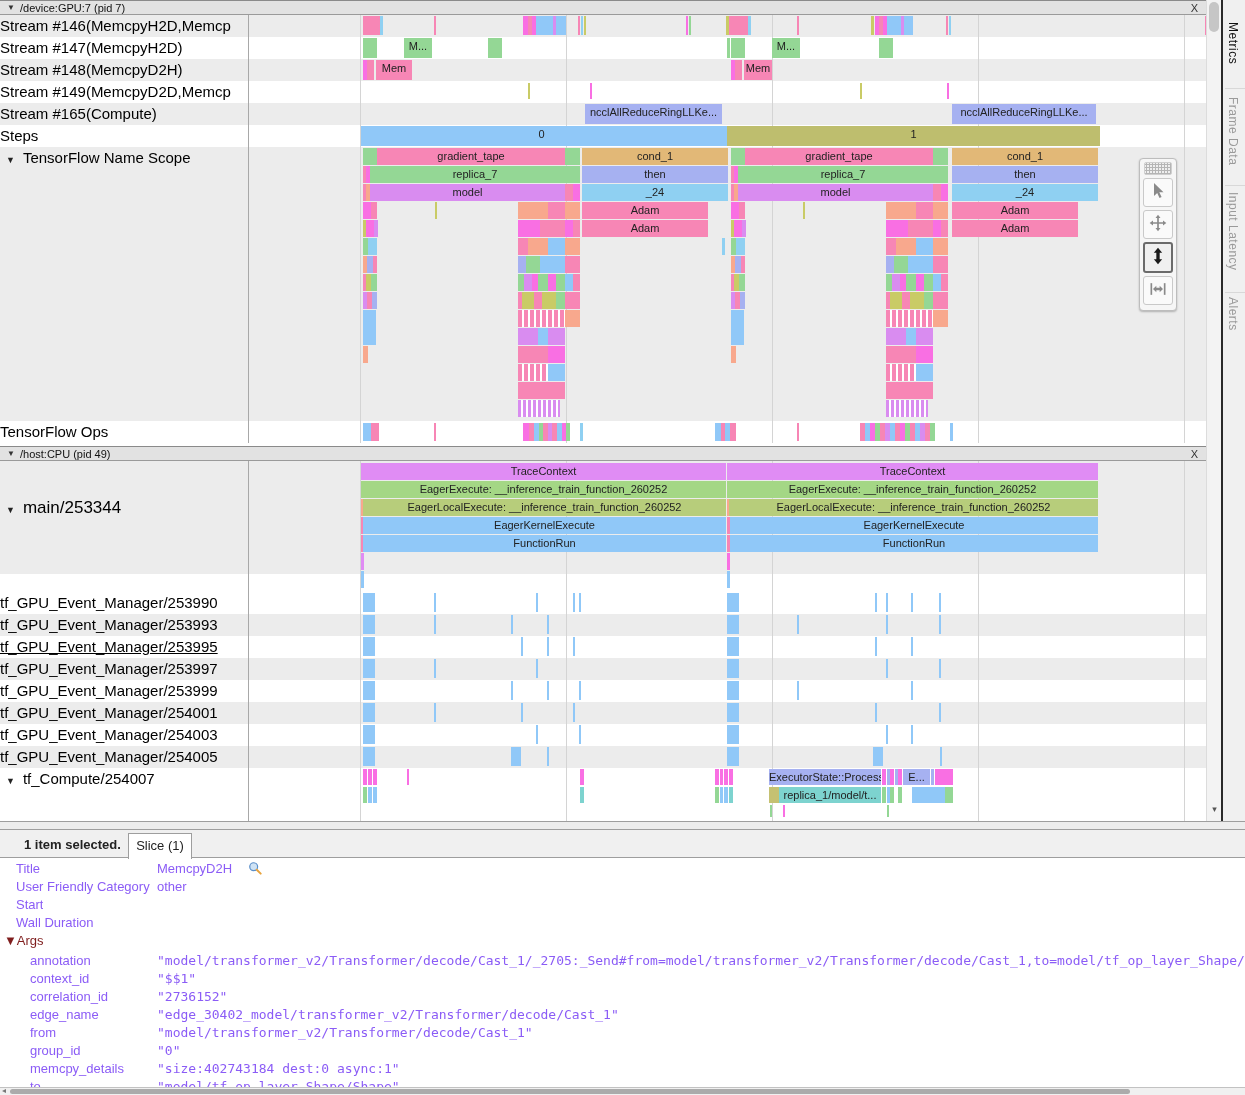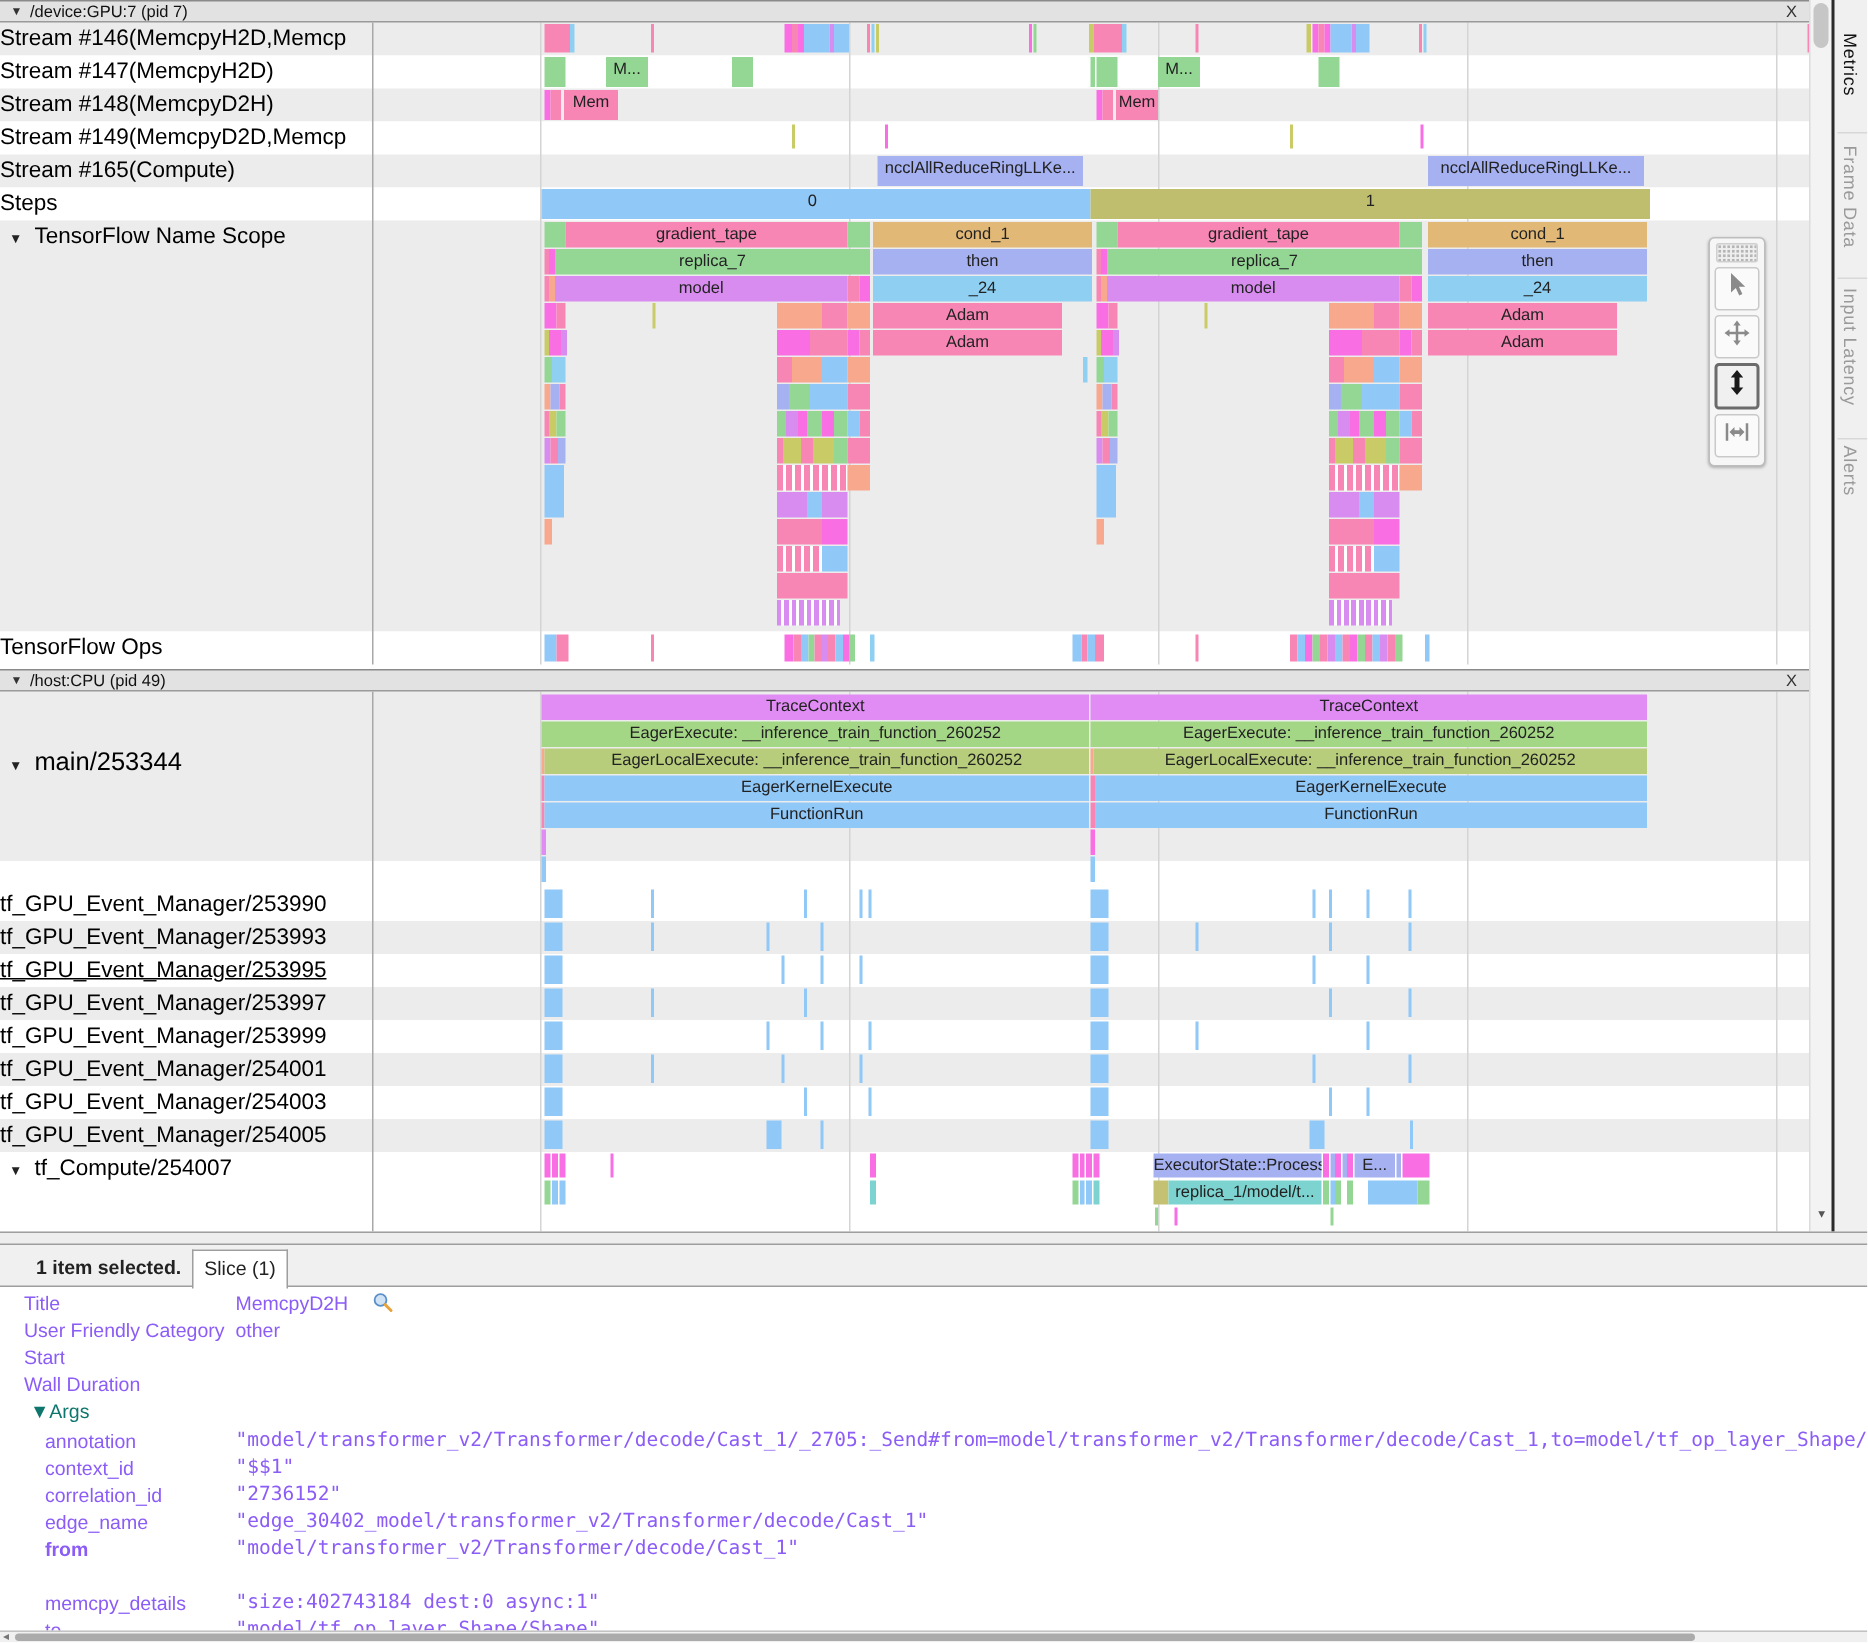--- a/index.html
+++ b/index.html
@@ -47,21 +47,21 @@
     border-bottom:1px solid #9e9e9e;box-sizing:border-box;}
   #selcount{position:absolute;left:24px;top:7px;font-size:13px;font-weight:bold;color:#222;}
   #slicetab{position:absolute;left:128px;top:3px;width:64px;height:26px;background:#fff;
     border:1px solid #9e9e9e;border-bottom:none;box-sizing:border-box;text-align:center;
     font-size:13px;line-height:24px;color:#222;z-index:3;}
   #details{position:absolute;left:0;top:858px;width:1245px;height:230px;background:#fff;overflow:hidden;}
   .frow{position:absolute;height:18px;font-size:13px;color:#8b5cf6;white-space:nowrap;}
   .flabel{position:absolute;overflow:hidden;}
   .fvalue{position:absolute;left:157px;right:0;overflow:hidden;}
   .fvalue.mono{font-family:"DejaVu Sans Mono","Liberation Mono",monospace;font-size:13px;}
-  #argshdr{position:absolute;left:20px;font-size:13px;color:#0f766e;}
+  #argshdr{position:absolute;left:4px;font-size:13px;color:#7f1d1d;}
   #magicon{position:absolute;left:248px;top:3px;}
   
   #hscroll{position:absolute;left:0;top:1087px;width:1245px;height:8px;background:#f0f0f0;border-top:1px solid #c2c2c2;box-sizing:border-box;}
   #hscroll .thumb{position:absolute;left:10px;top:1px;width:1120px;height:5px;background:#ababab;border-radius:3px;}
   #hscroll .left{position:absolute;left:2px;top:-2px;font-size:8px;color:#777;}
 </style>
 </head>
 <body>
 
 <div id="stage">
@@ -572,22 +572,26 @@
       </div>
       <div class="frow" style="top: 131px; left: 0px; right: 0px;">
         <div class="flabel" style="left: 30px;">correlation_id</div>
         <div class="fvalue mono">"2736152"</div>
       </div>
       <div class="frow" style="top: 149px; left: 0px; right: 0px;">
         <div class="flabel" style="left: 30px;">edge_name</div>
         <div class="fvalue mono">"edge_30402_model/transformer_v2/Transformer/decode/Cast_1"</div>
       </div>
       <div class="frow" style="top: 167px; left: 0px; right: 0px;">
-        <div class="flabel" style="left: 30px; font-weight: bold;">from</div>
+        <div class="flabel" style="left: 30px;">from</div>
         <div class="fvalue mono">"model/transformer_v2/Transformer/decode/Cast_1"</div>
+      </div>
+      <div class="frow" style="top: 185px; left: 0px; right: 0px;">
+        <div class="flabel" style="left: 30px;">group_id</div>
+        <div class="fvalue mono">"0"</div>
       </div>
       <div class="frow" style="top: 203px; left: 0px; right: 0px;">
         <div class="flabel" style="left: 30px;">memcpy_details</div>
         <div class="fvalue mono">"size:402743184 dest:0 async:1"</div>
       </div>
       <div class="frow" style="top: 221px; left: 0px; right: 0px;">
         <div class="flabel" style="left: 30px;">to</div>
         <div class="fvalue mono">"model/tf_op_layer_Shape/Shape"</div>
       </div>
     </div>

